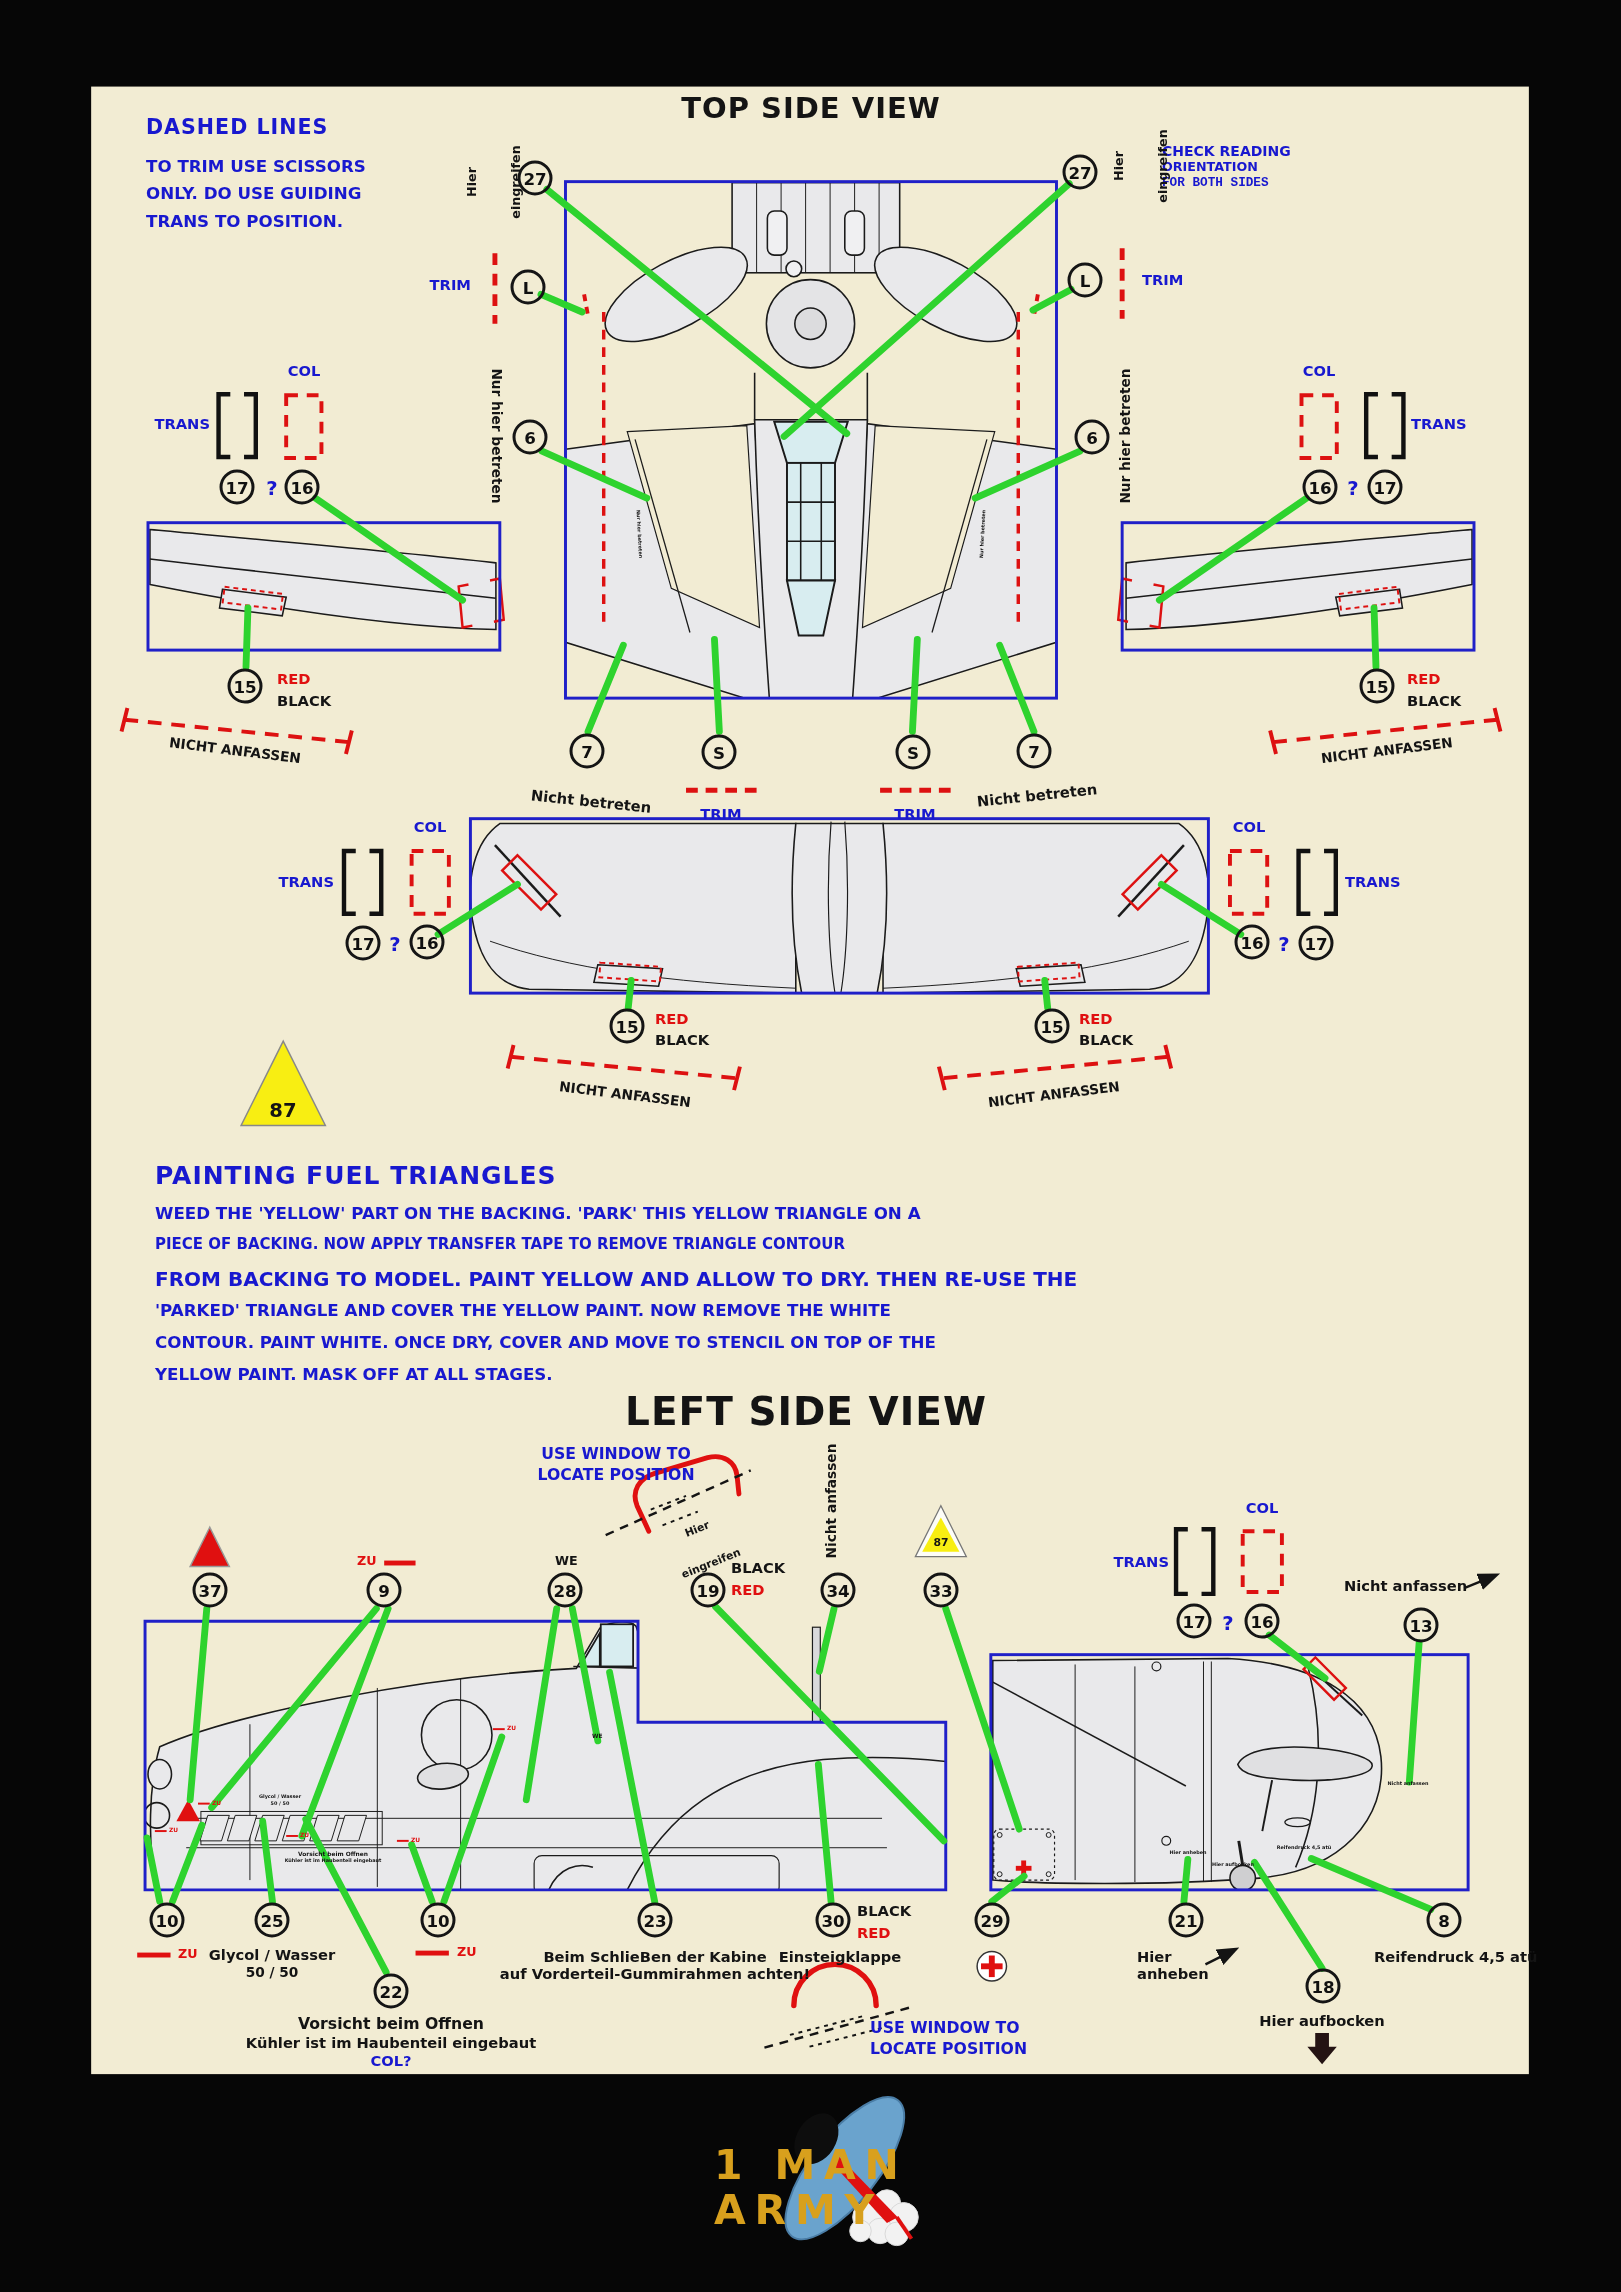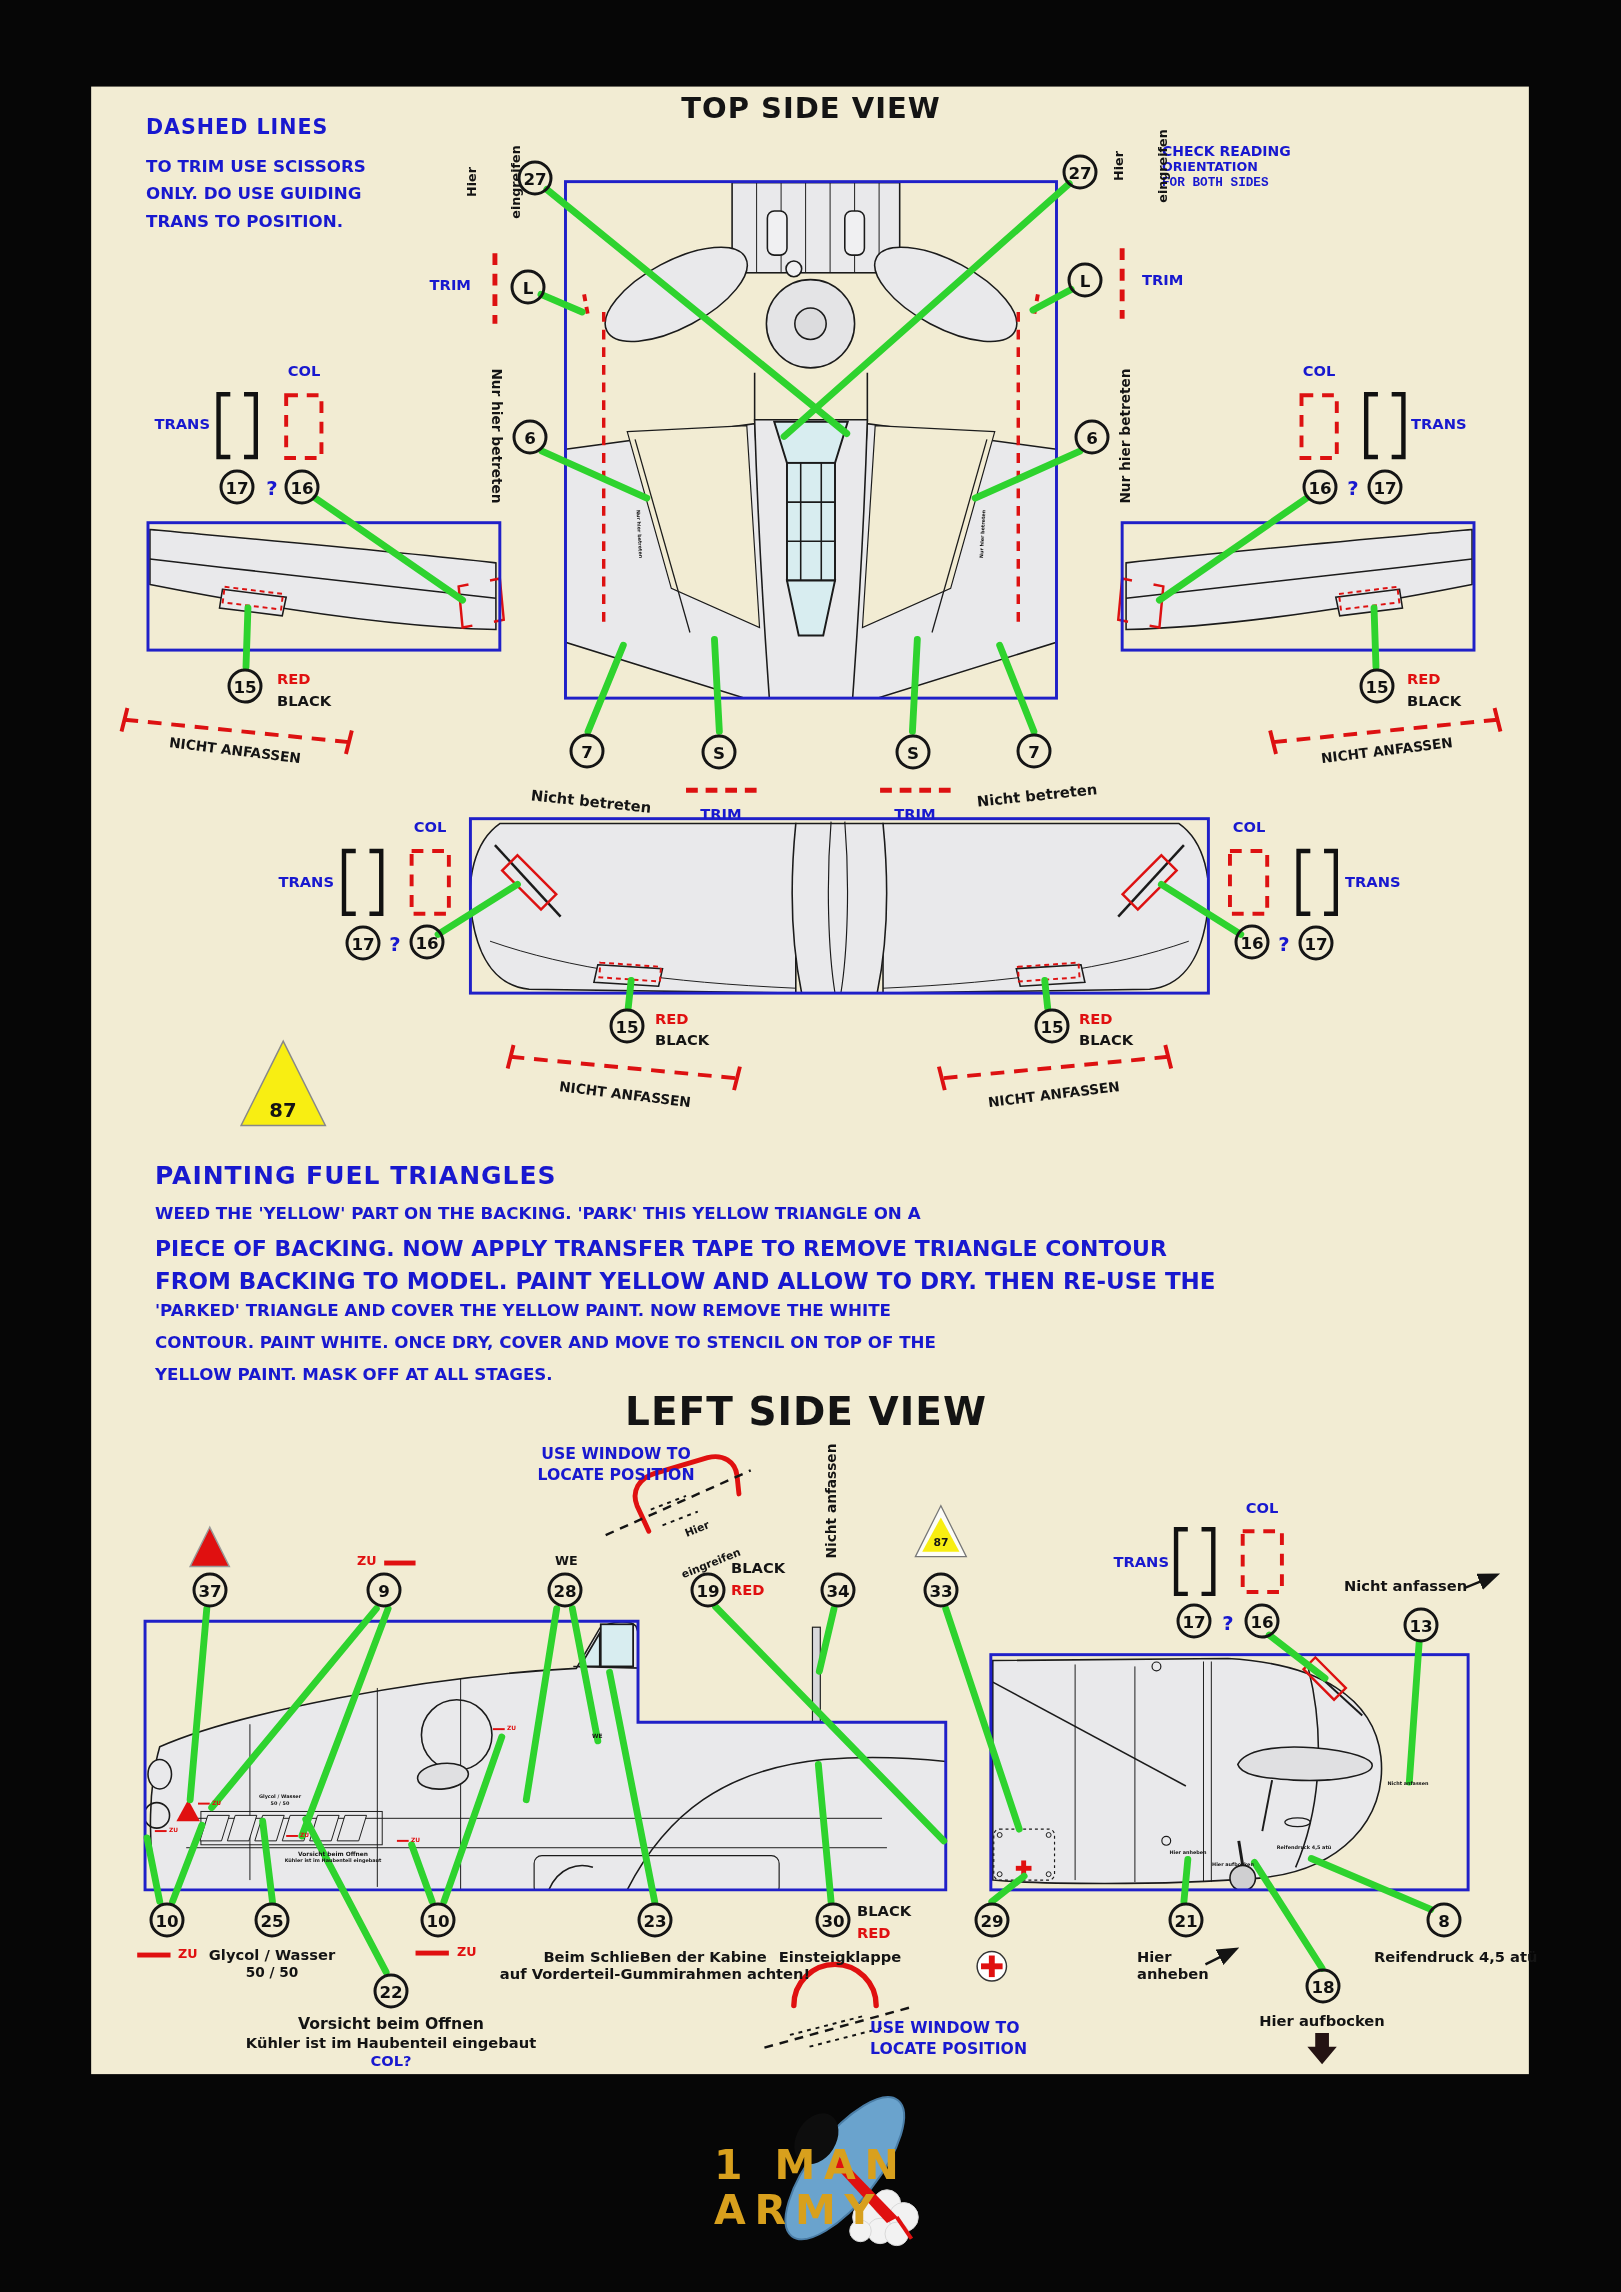--- a/index.html
+++ b/index.html
@@ -306,22 +306,22 @@
 <div class="t blue" style="left:146px;top:157px;font-size:16.7px;">TO TRIM USE SCISSORS</div>
 <div class="t blue" style="left:146px;top:184px;font-size:16.7px;">ONLY. DO USE GUIDING</div>
 <div class="t blue" style="left:146px;top:212px;font-size:16.7px;">TRANS TO POSITION.</div>
 
 <div class="t blue" style="left:1162px;top:143px;font-size:14px;">CHECK READING</div>
 <div class="t blue" style="left:1162px;top:160px;font-size:12.7px;">ORIENTATION</div>
 <div class="t blue" style="left:1162px;top:176px;font-size:12.7px;font-family:Liberation Mono, monospace;">FOR BOTH SIDES</div>
 
 <div class="t blue" style="left:155px;top:1162px;font-size:25px;letter-spacing:1px;">PAINTING FUEL TRIANGLES</div>
 <div class="t blue" style="left:155px;top:1204px;font-size:16.7px;">WEED THE 'YELLOW' PART ON THE BACKING. 'PARK' THIS YELLOW TRIANGLE ON A</div>
-<div class="t blue" style="left:155px;top:1236px;font-size:22px;">PIECE OF BACKING. NOW APPLY TRANSFER TAPE TO REMOVE TRIANGLE CONTOUR</div>
-<div class="t blue" style="left:155px;top:1268px;font-size:23px;">FROM BACKING TO MODEL. PAINT YELLOW AND ALLOW TO DRY. THEN RE-USE THE</div>
+<div class="t blue" style="left:155px;top:1236px;font-size:15px;">PIECE OF BACKING. NOW APPLY TRANSFER TAPE TO REMOVE TRIANGLE CONTOUR</div>
+<div class="t blue" style="left:155px;top:1268px;font-size:20px;">FROM BACKING TO MODEL. PAINT YELLOW AND ALLOW TO DRY. THEN RE-USE THE</div>
 <div class="t blue" style="left:155px;top:1301px;font-size:16.7px;">'PARKED' TRIANGLE AND COVER THE YELLOW PAINT. NOW REMOVE THE WHITE</div>
 <div class="t blue" style="left:155px;top:1333px;font-size:16.7px;">CONTOUR. PAINT WHITE. ONCE DRY, COVER AND MOVE TO STENCIL ON TOP OF THE</div>
 <div class="t blue" style="left:155px;top:1365px;font-size:16.7px;">YELLOW PAINT. MASK OFF AT ALL STAGES.</div>
 
 <div class="t blue ctr" style="left:616px;top:1445px;transform:translateX(-50%);font-size:15.7px;">USE WINDOW TO</div>
 <div class="t blue ctr" style="left:616px;top:1466px;transform:translateX(-50%);font-size:15.7px;">LOCATE POSITION</div>
 <div class="t blue" style="left:870px;top:2019px;font-size:15.7px;">USE WINDOW TO</div>
 <div class="t blue" style="left:870px;top:2040px;font-size:15.7px;">LOCATE POSITION</div>
 
 <div class="t blue" style="left:408px;top:277px;width:63px;text-align:right;font-size:14.7px;">TRIM</div>

